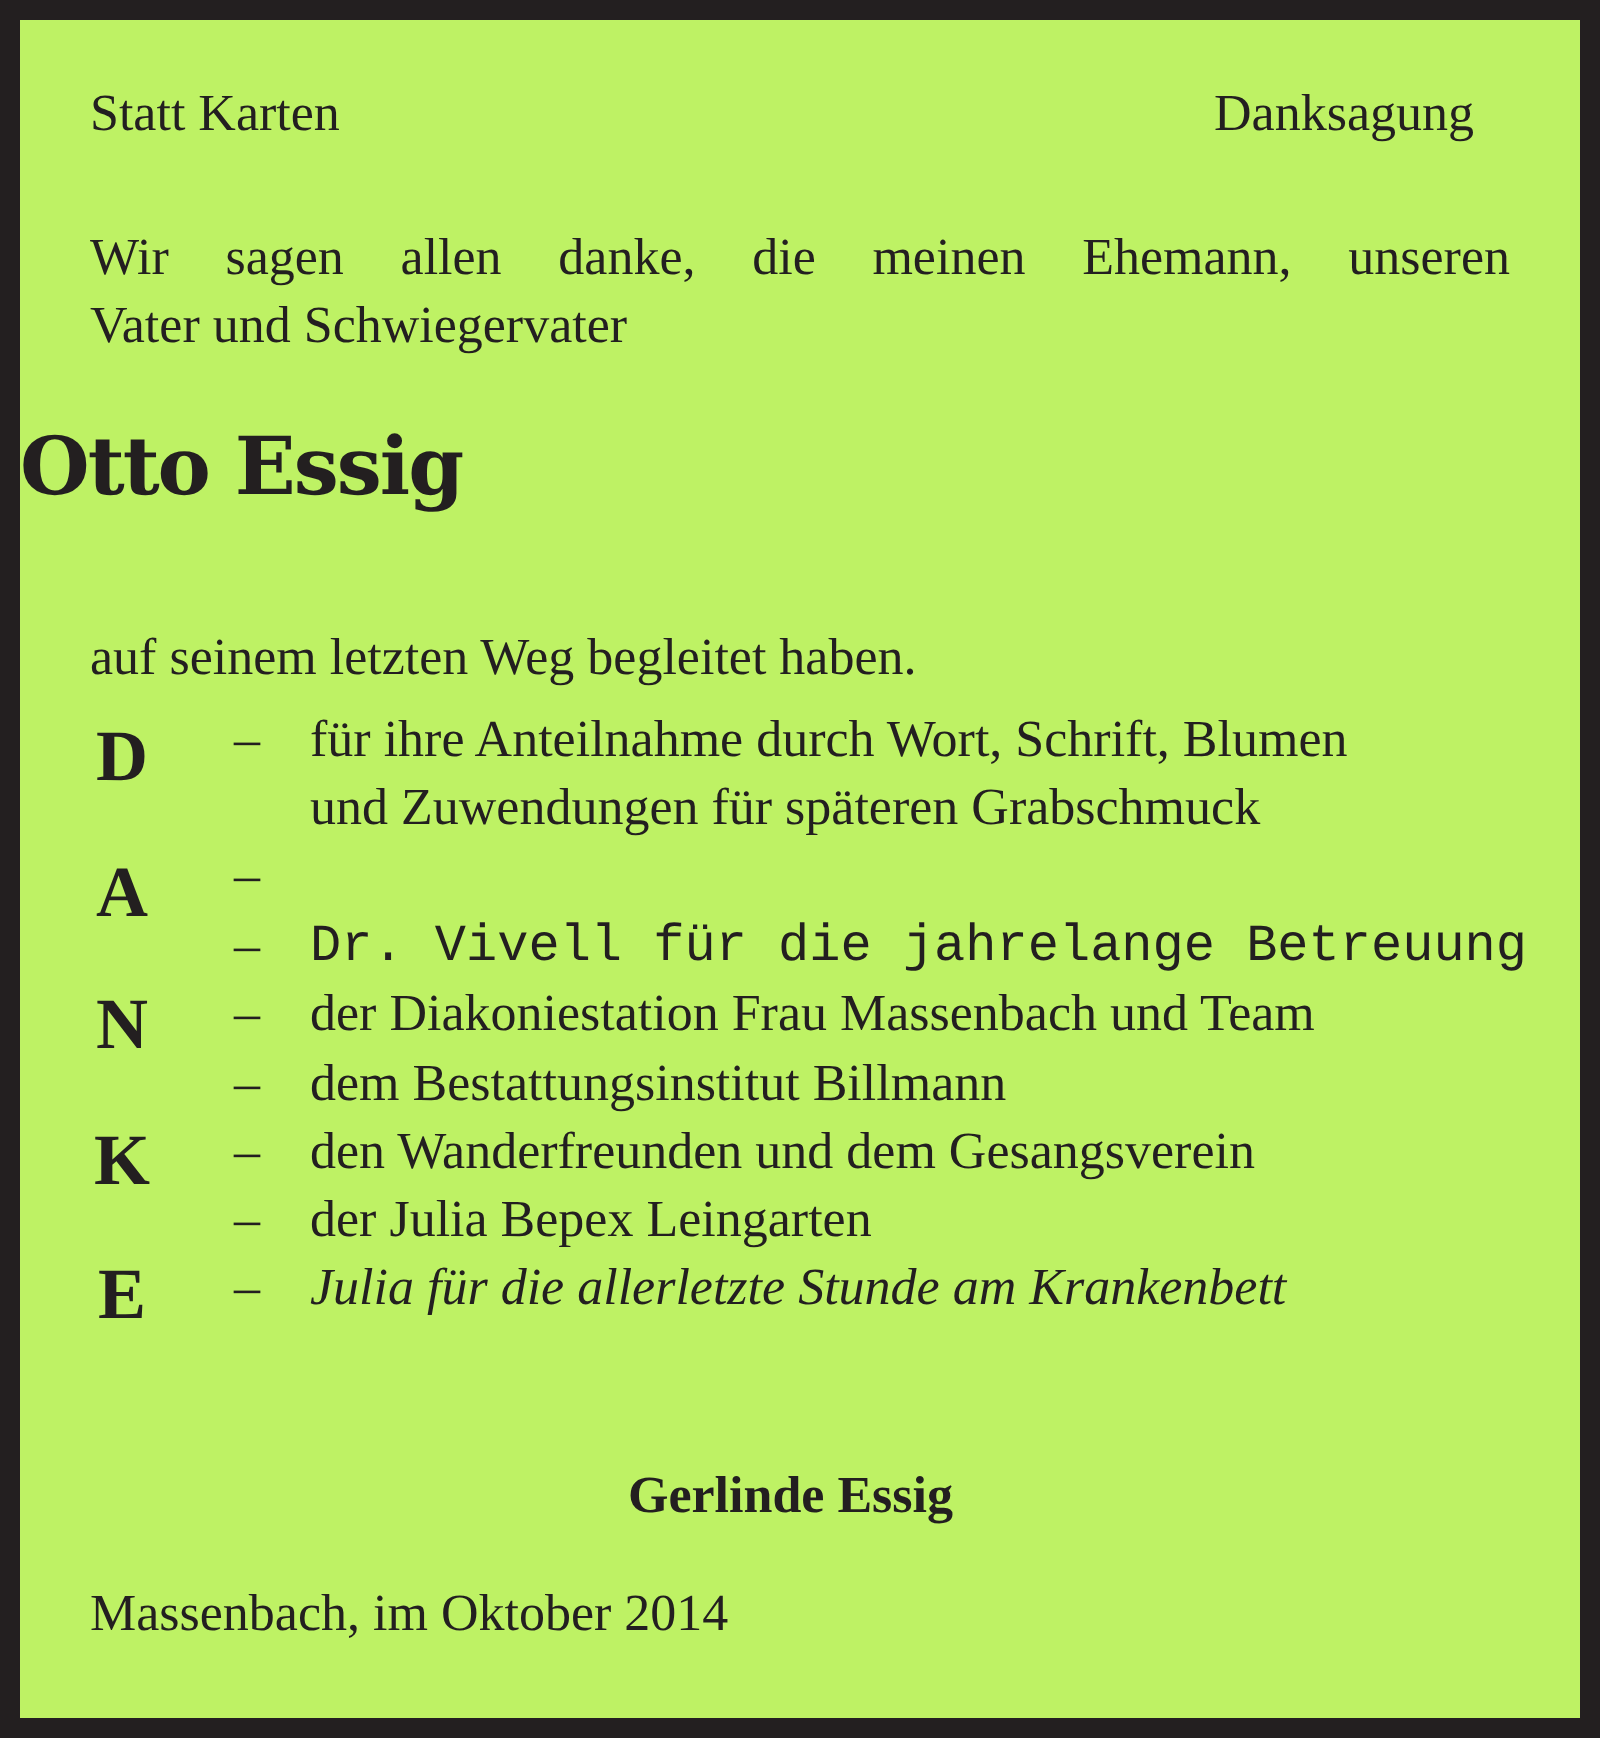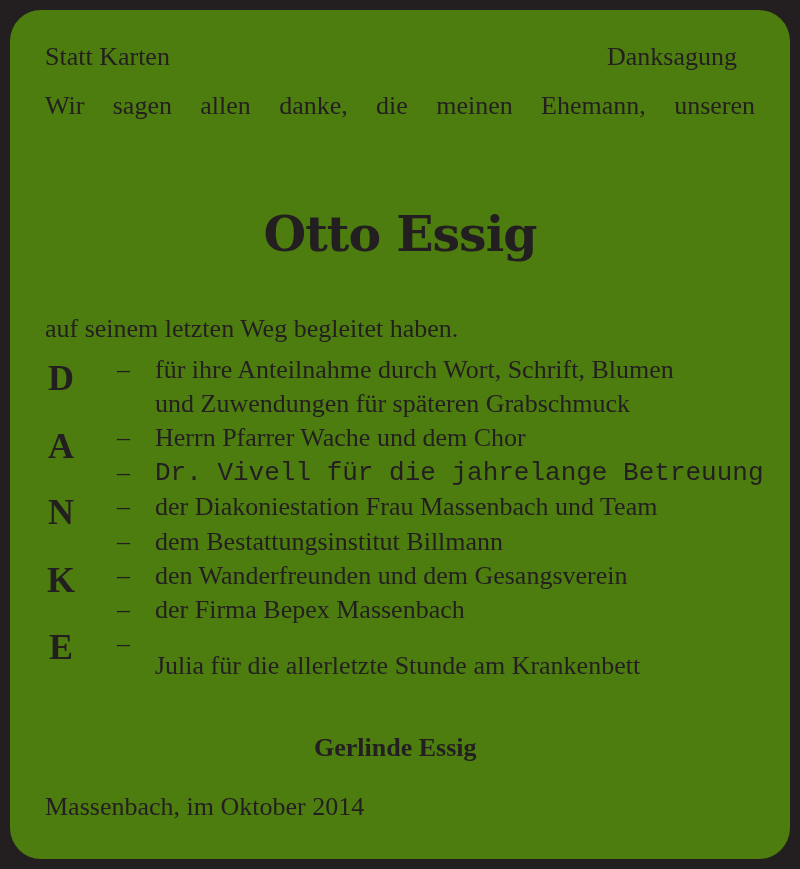--- a/index.html
+++ b/index.html
@@ -12,48 +12,46 @@
       height: 869px;
       position: relative;
       overflow: hidden;
     }
     .card {
       position: absolute;
       left: 10px;
       top: 10px;
       width: 780px;
       height: 849px;
-      background: #4d7c0f;
+      background: #bef264;
       color: #231f20;
       font-family: "DejaVu Serif", "Liberation Serif", serif;
-      border-radius: 31px;
     }
     .abs { position: absolute; white-space: nowrap; }
     .body-text {
       font-family: "Liberation Serif", "DejaVu Serif", serif;
       font-size: 26px;
       line-height: 34px;
       color: #231f20;
     }
     .header-left { left: 35px; top: 30px; }
     .header-right { right: 53px; top: 30px; }
     .intro {
-      left: 35px; top: 79px; width: 710px;
+      left: 35px; top: 102px; width: 710px;
       white-space: normal;
       text-align: justify;
       text-align-last: left;
     }
     .intro .l1 { display: block; text-align: justify; text-align-last: justify; }
     .intro .l2 { display: block; }
     .name {
       left: 0; right: 0; top: 184px;
-      text-align: center;
       font-family: "DejaVu Serif", "Liberation Serif", serif;
       font-weight: bold;
-      font-size: 49px;
+      font-size: 40px;
       line-height: 80px;
       letter-spacing: -1px;
     }
     .follow { left: 35px; top: 291px; margin-top: 11px; }
     .danke-letter {
       left: 35px;
       width: 32px;
       text-align: center;
       font-family: "Liberation Serif", "DejaVu Serif", serif;
       font-weight: bold;
@@ -72,54 +70,54 @@
 </head>
 <body>
 
 <div class="card">
 
   <div class="abs body-text header-left">Statt Karten</div>
   <div class="abs body-text header-right">Danksagung</div>
 
   <div class="abs body-text intro">
     <span class="l1">Wir sagen allen danke, die meinen Ehemann, unseren</span>
+    <span class="l2">Vater und Schwiegervater</span>
   </div>
 
   <div class="abs name">Otto Essig</div>
 
   <div class="abs body-text follow">auf seinem letzten Weg begleitet haben.</div>
 
   <div class="abs danke-letter" style="top:348px;">D</div>
   <div class="abs danke-letter" style="top:416px;">A</div>
   <div class="abs danke-letter" style="top:482px;">N</div>
   <div class="abs danke-letter" style="top:550px;">K</div>
   <div class="abs danke-letter" style="top:617px;">E</div>
 
   <div class="abs body-text dash" style="top:343px;">–</div>
   <div class="abs body-text item-text" style="top:343px;">für ihre Anteilnahme durch Wort, Schrift, Blumen</div>
   <div class="abs body-text item-text" style="top:377px;">und Zuwendungen für späteren Grabschmuck</div>
 
   <div class="abs body-text dash" style="top:411px;">–</div>
-  <div class="abs body-text item-text" style="top:411px;">Herrn Pfarrer Wache und dem Chor</div>
 
   <div class="abs body-text dash" style="top:446px;">–</div>
   <div class="abs body-text item-text" style="top:446px;font-family:Liberation Mono, monospace;">Dr. Vivell für die jahrelange Betreuung</div>
 
   <div class="abs body-text dash" style="top:480px;">–</div>
   <div class="abs body-text item-text" style="top:480px;">der Diakoniestation Frau Massenbach und Team</div>
 
   <div class="abs body-text dash" style="top:515px;">–</div>
   <div class="abs body-text item-text" style="top:515px;">dem Bestattungsinstitut Billmann</div>
 
   <div class="abs body-text dash" style="top:549px;">–</div>
   <div class="abs body-text item-text" style="top:549px;">den Wanderfreunden und dem Gesangsverein</div>
 
   <div class="abs body-text dash" style="top:583px;">–</div>
-  <div class="abs body-text item-text" style="top:583px;">der Firma Bepex Massenbach</div>
+  <div class="abs body-text item-text" style="top:583px;">der Julia Bepex Leingarten</div>
 
   <div class="abs body-text dash" style="top:617px;">–</div>
-  <div class="abs body-text item-text" style="top:639px;">Julia für die allerletzte Stunde am Krankenbett</div>
+  <div class="abs body-text item-text" style="top:617px;font-style:italic;">Julia für die allerletzte Stunde am Krankenbett</div>
 
   <div class="abs body-text signer">Gerlinde Essig</div>
 
   <div class="abs body-text place-date">Massenbach, im Oktober 2014</div>
 
 </div>
 
 </body></html>

